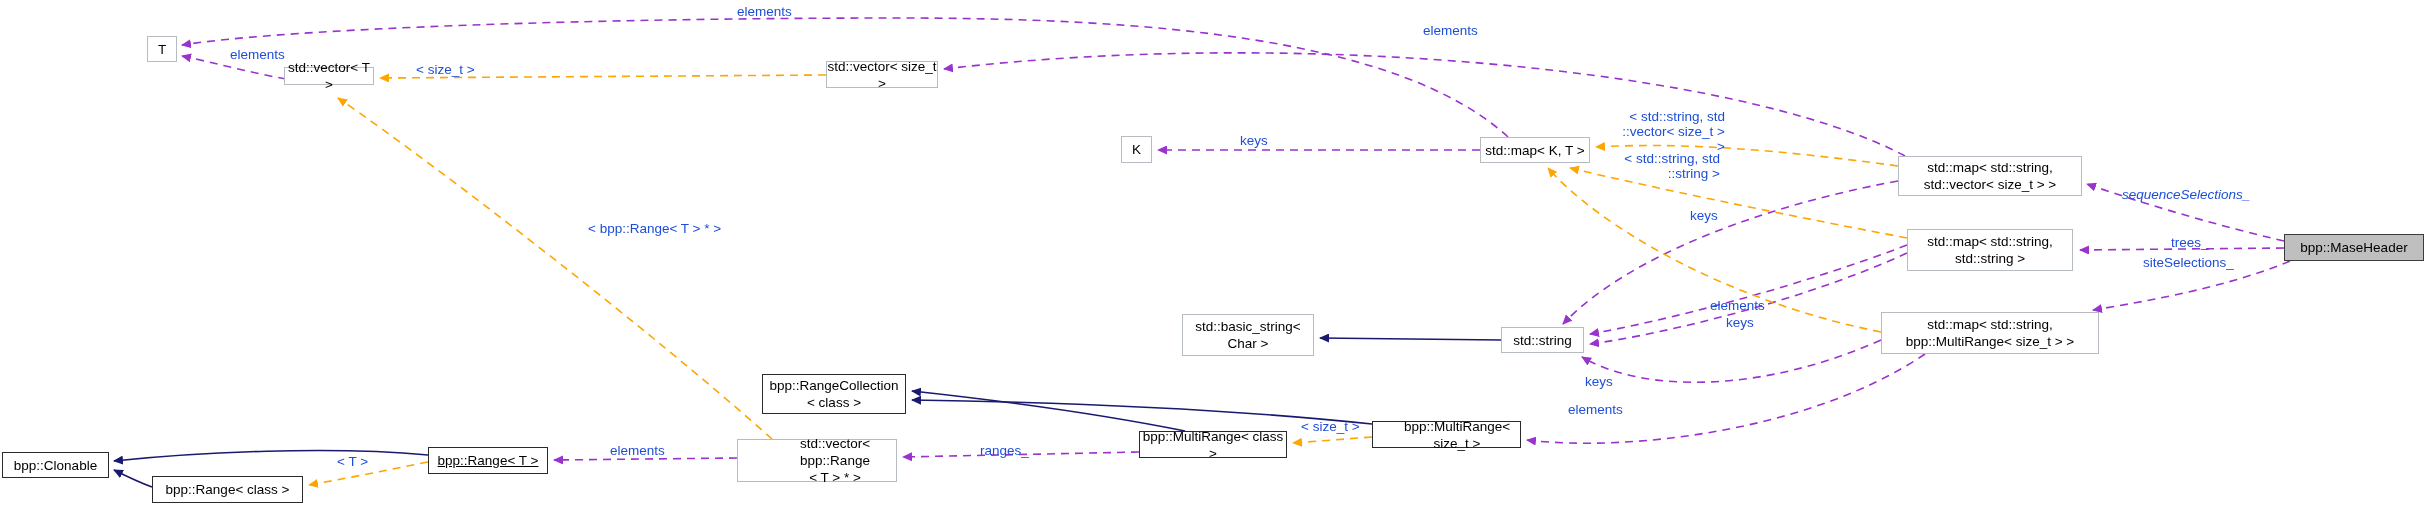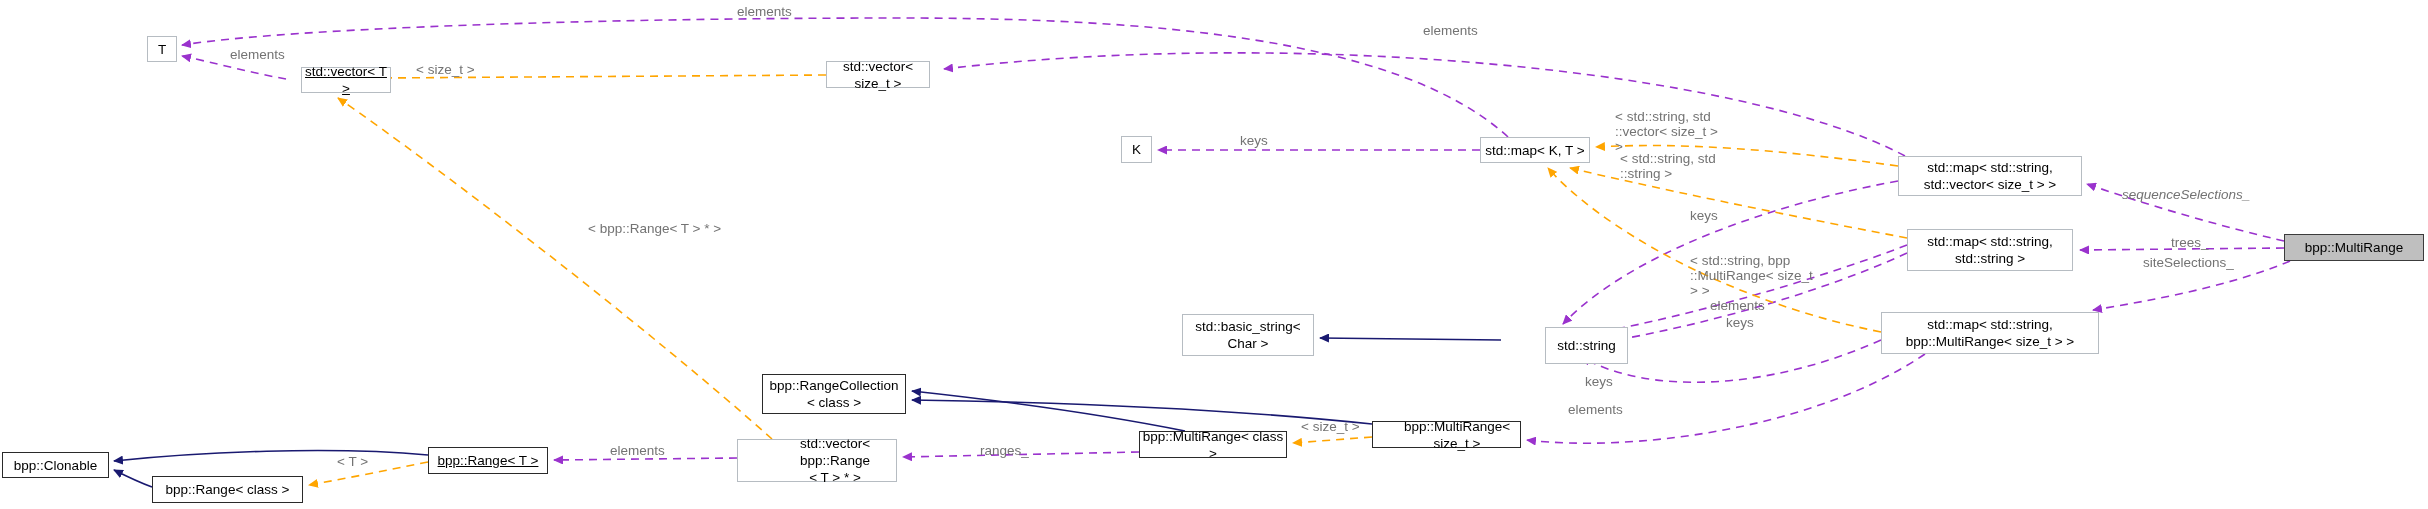--- a/index.html
+++ b/index.html
@@ -22,25 +22,25 @@
     display:flex;align-items:center;justify-content:center;
     text-align:center;
     white-space:pre-line;
     z-index:2;
     cursor:pointer;
   }
   .node.bpp{border:1.5px solid #2a2a2a;}
   .node.current{background:#bfbfbf;border:1.5px solid #3c3c3c;cursor:default;}
   .elabel{
     position:absolute;
-    color:#737373;
+    color:#1d4ed8;
     font-size:13.5px;
     line-height:15px;
     white-space:pre-line;
-    text-align:left;
+    text-align:right;
     z-index:1;
   }
 </style>
 </head>
 <body>
 
 <div id="canvas">
 
   <svg id="edges" xmlns="http://www.w3.org/2000/svg" viewBox="0 0 2428 509">
     <defs>
@@ -85,56 +85,54 @@
       <path d="M 772,439 C 650,330 440,168 338,98" marker-end="url(#arr-orange)"></path>
       <path d="M 1898,166 C 1780,150 1685,142 1596,147" marker-end="url(#arr-orange)"></path>
       <path d="M 1907,238 C 1780,214 1645,186 1570,168" marker-end="url(#arr-orange)"></path>
       <path d="M 1881,332 C 1720,300 1595,222 1548,168" marker-end="url(#arr-orange)"></path>
       <path d="M 1372,437 L 1293,443" marker-end="url(#arr-orange)"></path>
       <path d="M 428,462 C 388,470 348,478 309,485" marker-end="url(#arr-orange)"></path>
     </g>
   </svg>
 
   <div class="node" style="left:147px;top:36px;width:30px;height:26px;">T</div>
-  <div class="node" style="left:301px;top:67px;width:90px;height:26px;text-decoration:underline;">std::vector&lt; T &gt;</div>
-  <div class="node" style="left:826px;top:61px;width:104px;height:27px;">std::vector&lt; size_t &gt;</div>
+  <div class="node" style="left:284px;top:67px;width:90px;height:18px;">std::vector&lt; T &gt;</div>
+  <div class="node" style="left:826px;top:61px;width:112px;height:27px;">std::vector&lt; size_t &gt;</div>
   <div class="node" style="left:1121px;top:136px;width:31px;height:27px;">K</div>
   <div class="node" style="left:1480px;top:137px;width:110px;height:26px;">std::map&lt; K, T &gt;</div>
   <div class="node" style="left:1898px;top:156px;width:184px;height:40px;">std::map&lt; std::string,
 std::vector&lt; size_t &gt; &gt;</div>
   <div class="node" style="left:1907px;top:229px;width:166px;height:42px;">std::map&lt; std::string,
 std::string &gt;</div>
   <div class="node" style="left:1881px;top:312px;width:218px;height:42px;">std::map&lt; std::string,
 bpp::MultiRange&lt; size_t &gt; &gt;</div>
-  <div class="node current" style="left:2284px;top:234px;width:140px;height:27px;">bpp::MultiRange</div>
+  <div class="node current" style="left:2284px;top:234px;width:140px;height:27px;">bpp::MaseHeader</div>
   <div class="node" style="left:1182px;top:314px;width:132px;height:42px;">std::basic_string&lt;
 Char &gt;</div>
-  <div class="node" style="left:1501px;top:327px;width:83px;height:37px;margin-left:44px;">std::string</div>
+  <div class="node" style="left:1501px;top:327px;width:83px;height:26px;">std::string</div>
   <div class="node bpp" style="left:762px;top:374px;width:144px;height:40px;">bpp::RangeCollection
 &lt; class &gt;</div>
   <div class="node" style="left:737px;top:439px;width:160px;height:43px;padding-left:36px;">std::vector&lt; bpp::Range
 &lt; T &gt; * &gt;</div>
   <div class="node bpp" style="left:428px;top:447px;width:120px;height:27px;text-decoration:underline;">bpp::Range&lt; T &gt;</div>
   <div class="node bpp" style="left:152px;top:476px;width:151px;height:27px;">bpp::Range&lt; class &gt;</div>
   <div class="node bpp" style="left:2px;top:452px;width:107px;height:26px;">bpp::Clonable</div>
   <div class="node bpp" style="left:1139px;top:431px;width:148px;height:27px;">bpp::MultiRange&lt; class &gt;</div>
   <div class="node bpp" style="left:1372px;top:421px;width:149px;height:27px;padding-left:21px;">bpp::MultiRange&lt; size_t &gt;</div>
 
   <span class="elabel" style="left:230px;top:47px;">elements</span>
   <span class="elabel" style="left:737px;top:4px;">elements</span>
   <span class="elabel" style="left:416px;top:62px;">&lt; size_t &gt;</span>
   <span class="elabel" style="left:1423px;top:23px;">elements</span>
   <span class="elabel" style="left:1240px;top:133px;">keys</span>
   <span class="elabel" style="left:1615px;top:109px;width:110px;">&lt; std::string, std
 ::vector&lt; size_t &gt; &gt;</span>
   <span class="elabel" style="left:1620px;top:151px;width:100px;">&lt; std::string, std
 ::string &gt;</span>
   <span class="elabel" style="left:1690px;top:208px;">keys</span>
-  <span class="elabel" style="left:1690px;top:253px;width:130px;">&lt; std::string, bpp
-::MultiRange&lt; size_t &gt; &gt;</span>
   <span class="elabel" style="left:1710px;top:298px;">elements</span>
   <span class="elabel" style="left:1726px;top:315px;">keys</span>
   <span class="elabel" style="left:2122px;top:187px;font-style:italic;">sequenceSelections_</span>
   <span class="elabel" style="left:2171px;top:235px;">trees_</span>
   <span class="elabel" style="left:2143px;top:255px;">siteSelections_</span>
   <span class="elabel" style="left:1585px;top:374px;">keys</span>
   <span class="elabel" style="left:1568px;top:402px;">elements</span>
   <span class="elabel" style="left:1301px;top:419px;">&lt; size_t &gt;</span>
   <span class="elabel" style="left:610px;top:443px;">elements</span>
   <span class="elabel" style="left:980px;top:443px;">ranges_</span>

